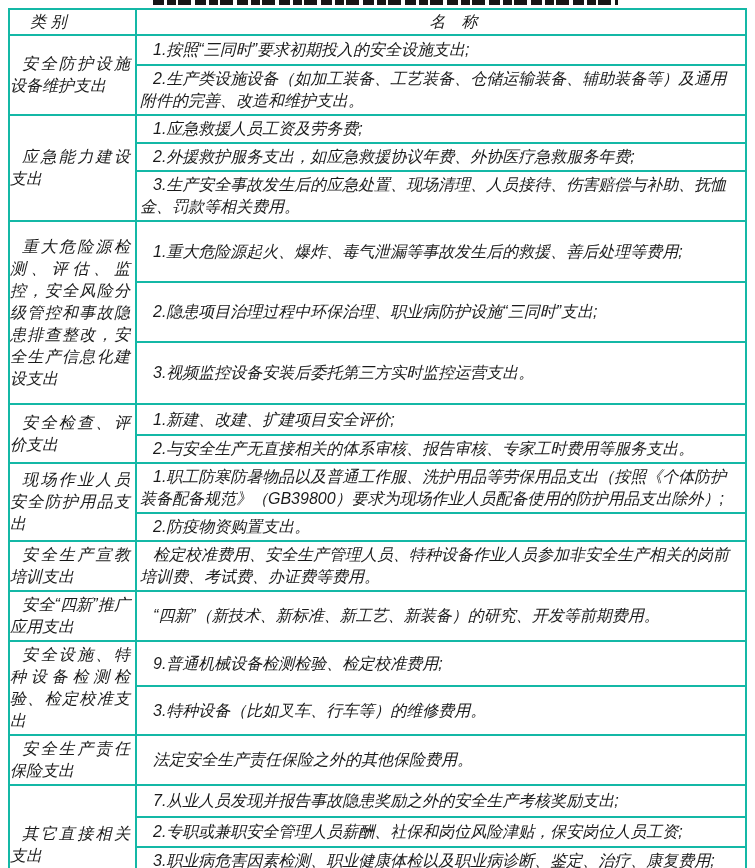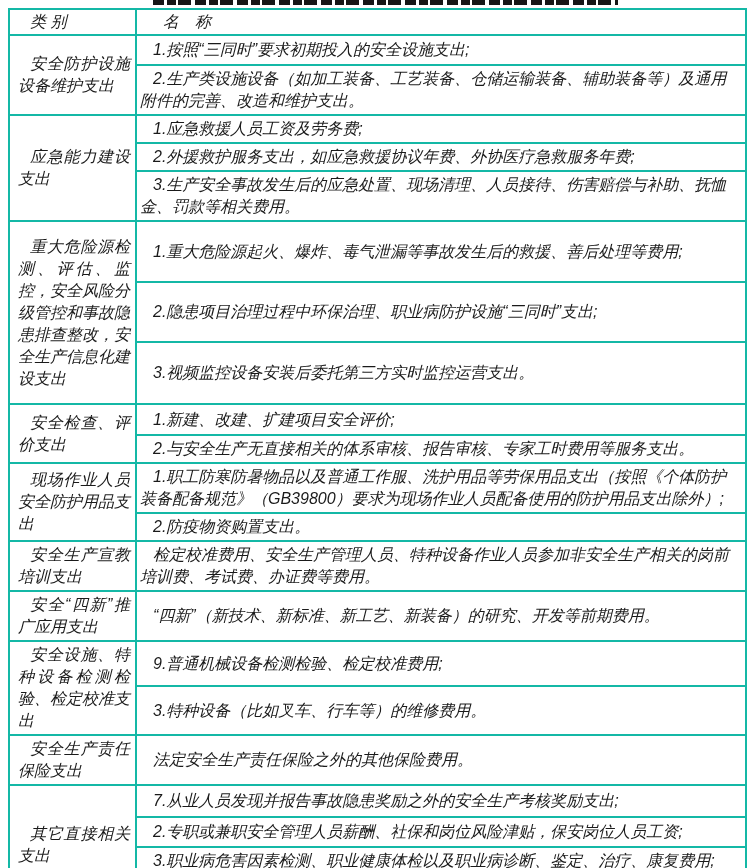--- a/index.html
+++ b/index.html
@@ -30,25 +30,25 @@
   table.expense th, table.expense td {
     border: 2px solid #14b8a6;
     font-weight: normal;
     font-size: 16px;
     line-height: 22px;
     vertical-align: middle;
     overflow: hidden;
     font-style: italic;
   }
   th.th-cat  { text-align: left; padding-left: 20px; }
-  th.th-name { text-align: left; padding-left: 26px; }
+  th.th-name { text-align: center; padding-left: 26px; }
   td.cat {
     text-align: justify;
     text-justify: inter-ideograph;
-    padding: 2px 5px 2px 8px;
+    padding: 2px 5px 2px 0;
     text-indent: 12px;
     word-break: break-all;
   }
   td.item {
     padding: 2px 6px 2px 3px;
     text-indent: 13px;
     word-break: break-all;
     margin-left: 14px;
   }
 </style>

